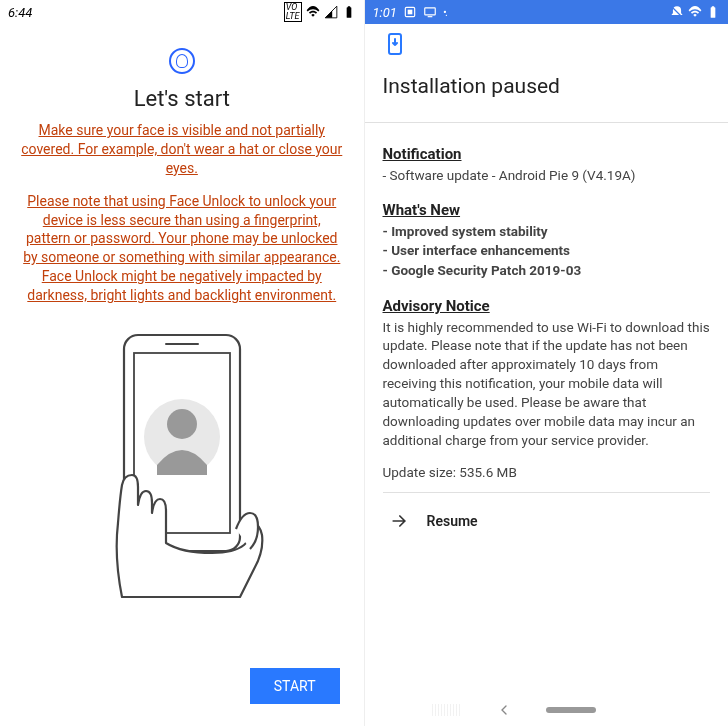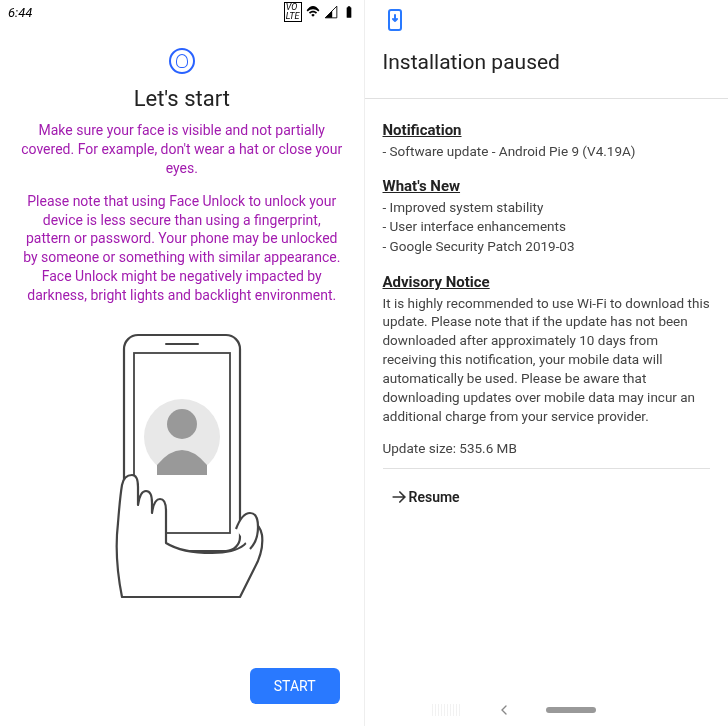--- a/index.html
+++ b/index.html
@@ -9,36 +9,36 @@
 .screen-right { background: #fff; border-left: 1px solid #eee; }
 .status-bar { height: 24px; display: flex; justify-content: space-between; align-items: center; padding: 0 8px; font-size: 13px; font-style: italic; }
 .status-left-white { background: #fff; color: #000; }
 .status-left-blue { background: #3b78e7; color: #fff; }
 .status-icons { display: flex; gap: 4px; align-items: center; margin-left: 6px; }
 .icon-small { width: 14px; height: 14px; }
 .face-icon-wrap { display: flex; justify-content: center; margin-top: 24px; margin-bottom: 12px; }
 .face-icon { width: 26px; height: 26px; border: 2px solid #2962ff; border-radius: 50%; display: flex; align-items: center; justify-content: center; }
 .face-inner { width: 12px; height: 14px; border: 1.5px solid #2962ff; border-radius: 50% 50% 40% 40%; }
 .title { text-align: center; font-size: 22px; font-weight: 400; color: #222; margin-bottom: 10px; }
-.desc { text-align: center; font-size: 14px; color: #a21caf; padding: 0 20px; line-height: 1.35; margin-bottom: 14px; }
+.desc { text-align: center; font-size: 14px; color: #c2410c; padding: 0 20px; line-height: 1.35; margin-bottom: 14px; text-decoration: underline; }
 .illustration { flex: 1; display: flex; justify-content: center; align-items: flex-start; padding: 8px 0 0 0; }
-.start-btn { background: #2979ff; color: #fff; border: none; padding: 10px 24px; font-size: 14px; border-radius: 6px; cursor: pointer; }
+.start-btn { background: #2979ff; color: #fff; border: none; padding: 10px 24px; font-size: 14px; border-radius: 0; cursor: pointer; }
 .start-wrap { display: flex; justify-content: flex-end; padding: 0 24px 22px 0; }
 .right-header { padding: 8px 18px 10px 18px; }
 .dl-icon-wrap { margin-bottom: 14px; }
 .dl-icon { width: 24px; height: 24px; }
 .right-title { font-size: 21px; font-weight: 400; color: #222; margin-bottom: 14px; }
 .divider { height: 1px; background: #e0e0e0; margin: 0; }
 .content-block { padding: 12px 18px; }
 .section-h { font-size: 15px; font-weight: 700; color: #222; margin-top: 16px; margin-bottom: 3px; text-decoration: underline; }
 .section-h:first-child { margin-top: 10px; }
 .section-txt { font-size: 13.5px; color: #444; line-height: 1.4; }
-.list-item { font-size: 13.5px; color: #444; line-height: 1.45; }
+.list-item { font-size: 13.5px; color: #444; line-height: 1.45; font-weight: bold; }
 .update-size { font-size: 13.5px; color: #444; margin-top: 14px; }
-.resume-row { display: flex; align-items: center; padding: 18px 24px; cursor: pointer; }
+.resume-row { display: flex; align-items: center; gap: 18px; padding: 18px 24px; cursor: pointer; }
 .resume-arrow { width: 20px; height: 20px; }
 .resume-txt { font-size: 14px; font-weight: 600; color: #222; }
 .nav-bar { height: 32px; display: flex; align-items: center; justify-content: space-around; padding: 0 50px; position: absolute; bottom: 0; width: 100%; }
 .nav-back { width: 16px; height: 16px; }
 .nav-pill { width: 50px; height: 6px; background: #999; border-radius: 3px; }
 .nav-left-spacer { width: 30px; height: 12px; background: repeating-linear-gradient(90deg,#ddd 0,#ddd 1px,transparent 1px,transparent 3px); opacity:.4;}
 </style>
 </head>
 <body>
 
@@ -86,20 +86,46 @@
       <path d="M174 202 Q180 186 188 186 Q196 186 196 200 Q196 214 188 222" fill="#fff" stroke="#444" stroke-width="2.2"></path>
     </svg>
   </div>
 
   <div class="start-wrap">
     <button class="start-btn">START</button>
   </div>
 </div>
 
 <div class="screen screen-right">
+  <div class="status-bar status-left-blue">
+    <div style="display:flex;gap:6px;align-items:center;">
+      <span>1:01</span>
+      <svg class="icon-small" viewBox="0 0 24 24" fill="#fff">
+          <rect x="4" y="4" width="16" height="16" rx="2" fill="none" stroke="#fff" stroke-width="2"></rect>
+          <rect x="8" y="8" width="8" height="8" fill="#fff"></rect>
+        </svg>
+      <svg class="icon-small" viewBox="0 0 24 24" fill="none" stroke="#fff" stroke-width="2">
+          <rect x="3" y="5" width="18" height="12" rx="1"></rect>
+          <line x1="8" y1="20" x2="16" y2="20"></line>
+        </svg>
+      <span style="font-size:11px;letter-spacing:-1px;">•.</span>
+    </div>
+    <div class="status-icons">
+      <svg class="icon-small" viewBox="0 0 24 24" fill="#fff">
+          <path d="M12 2a7 7 0 0 0-7 7v5l-2 2v1h18v-1l-2-2V9a7 7 0 0 0-7-7z"></path>
+          <line x1="3" y1="3" x2="21" y2="21" stroke="#3b78e7" stroke-width="2"></line>
+        </svg>
+      <svg class="icon-small" viewBox="0 0 24 24" fill="#fff">
+          <path d="M1 9l2 2c5-5 13-5 18 0l2-2C16-1 8-1 1 9zm8 8l3 3 3-3c-2-2-4-2-6 0zm-4-4l2 2c3-3 7-3 10 0l2-2c-4-4-10-4-14 0z"></path>
+        </svg>
+      <svg class="icon-small" viewBox="0 0 24 24" fill="#fff">
+          <path d="M15 4h-1V2h-4v2H9c-.6 0-1 .4-1 1v16c0 .6.4 1 1 1h6c.6 0 1-.4 1-1V5c0-.6-.4-1-1-1z"></path>
+        </svg>
+    </div>
+  </div>
 
   <div class="right-header">
     <div class="dl-icon-wrap">
       <svg class="dl-icon" viewBox="0 0 24 24" fill="none" stroke="#2979ff" stroke-width="2">
           <rect x="6" y="2" width="12" height="20" rx="2"></rect>
           <path d="M12 7v6m0 0l-2-2m2 2l2-2" stroke-linecap="round"></path>
         </svg>
     </div>
     <h2 class="right-title">Installation paused</h2>
   </div>

